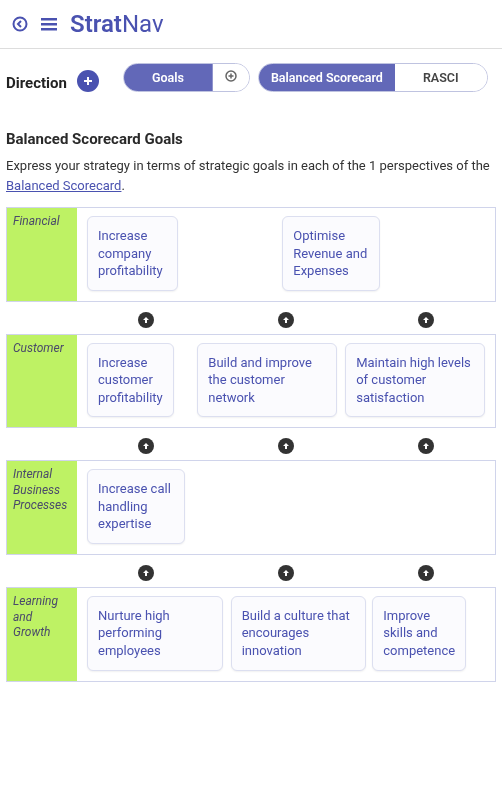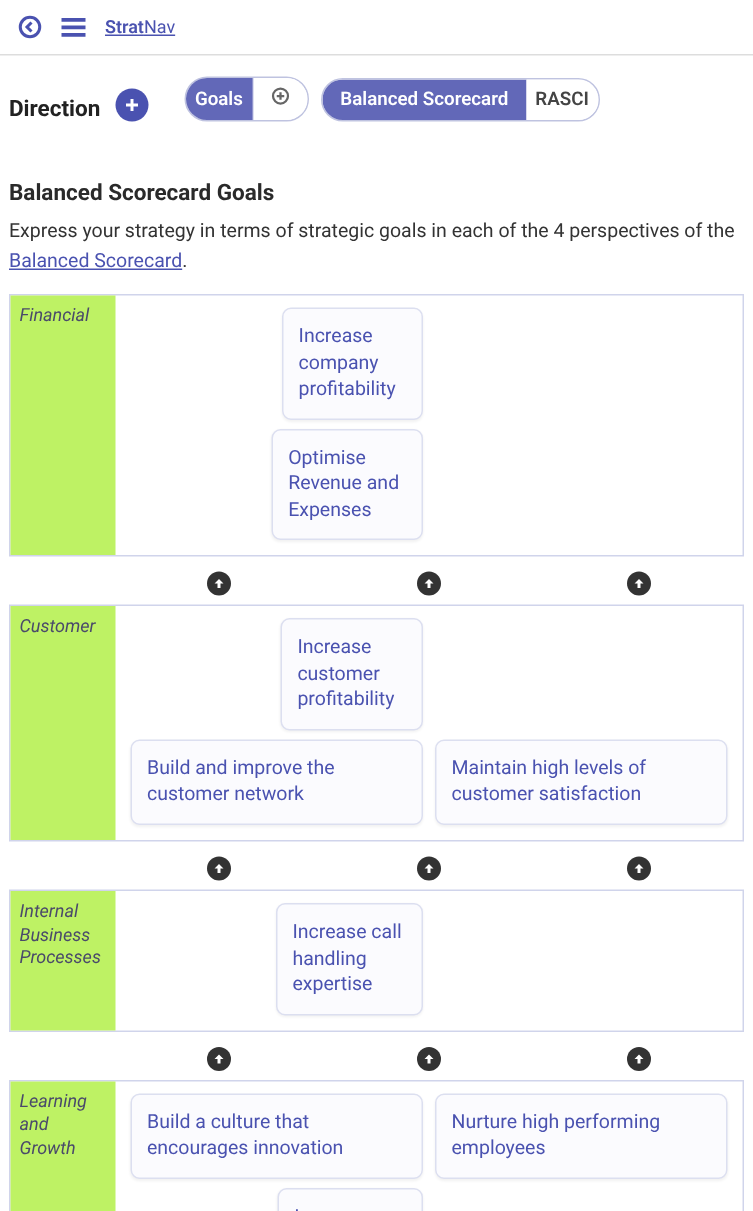--- a/index.html
+++ b/index.html
@@ -19,24 +19,23 @@
     }
     .icon-btn {
       color: #4a52b0;
       font-size: 16px;
       cursor: pointer;
       display: inline-flex;
       align-items: center;
       justify-content: center;
     }
     .logo {
-      font-size: 12px;
+      font-size: 24px;
       color: #4a52b0;
       font-weight: 600;
-      text-decoration: underline;
     }
     .logo .nav-part { font-weight: 400; }
     .toolbar {
       display: flex;
       align-items: flex-end;
       gap: 8px;
       padding: 14px 10px 10px 6px;
     }
     .direction-label {
       font-weight: 700;
@@ -60,21 +59,21 @@
       display: inline-flex;
       border: 1px solid #bfc3e0;
       border-radius: 999px;
       overflow: hidden;
     }
     .pill {
       background: #6268b8;
       color: #fff;
       font-size: 12.5px;
       font-weight: 600;
-      padding: 6px 6px;
+      padding: 6px 28px;
       display: inline-flex;
       align-items: center;
       cursor: pointer;
     }
     .pill.white {
       background: #fff;
       color: #444;
     }
     .pill .plus-inner {
       margin-left: 0;
@@ -112,23 +111,22 @@
       color: #4a4a6a;
       font-size: 12px;
       padding: 6px 6px;
       line-height: 1.3;
       font-style: italic;
     }
     .goals-grid {
       flex: 1;
       padding: 8px 10px 10px 10px;
       display: flex;
-      flex-direction: column;
+      flex-direction: row;
       gap: 6px;
-      align-items: center;
     }
     .goals-row {
       display: flex;
       gap: 8px;
     }
     .goal-card {
       flex: 0 0 calc(50% - 4px);
       background: #fbfbfe;
       border: 1px solid #dcdff0;
       border-radius: 6px;
@@ -200,21 +198,21 @@
   </div>
   <div class="pill-group2">
     <span class="pill">Balanced Scorecard</span>
     <span class="pill white">RASCI</span>
   </div>
 </div>
 
 <div class="content">
   <div class="section-title">Balanced Scorecard Goals</div>
   <p class="description">
-    <span>Express your strategy in terms of strategic goals in each of the 4 perspectives of the </span><a href="#">Balanced Scorecard</a><span>.</span>
+    <span>Express your strategy in terms of strategic goals in each of the 1 perspectives of the </span><a href="#">Balanced Scorecard</a><span>.</span>
   </p>
 
   <div id="perspectives-container">
       <div class="perspective">
         <div class="perspective-label">Financial</div>
         <div class="goals-grid">
           <div class="goals-row">
             <div class="goal-card">Increase company profitability</div>
           </div>
           <div class="goals-row">
@@ -290,22 +288,22 @@
         <span class="arrow-up">
           <svg width="8" height="8" viewBox="0 0 8 8">
             <path d="M4 1 L1 4 L3 4 L3 7 L5 7 L5 4 L7 4 Z" fill="#fff"></path>
           </svg>
         </span>
       </div>
       <div class="perspective">
         <div class="perspective-label">Learning and Growth</div>
         <div class="goals-grid">
           <div class="goals-row">
+            <div class="goal-card">Nurture high performing employees</div>
             <div class="goal-card">Build a culture that encourages innovation</div>
-            <div class="goal-card">Nurture high performing employees</div>
           </div>
           <div class="goals-row">
             <div class="goal-card">Improve skills and competence</div>
           </div>
         </div>
       </div>
     </div>
 </div>
 
 </body></html>

